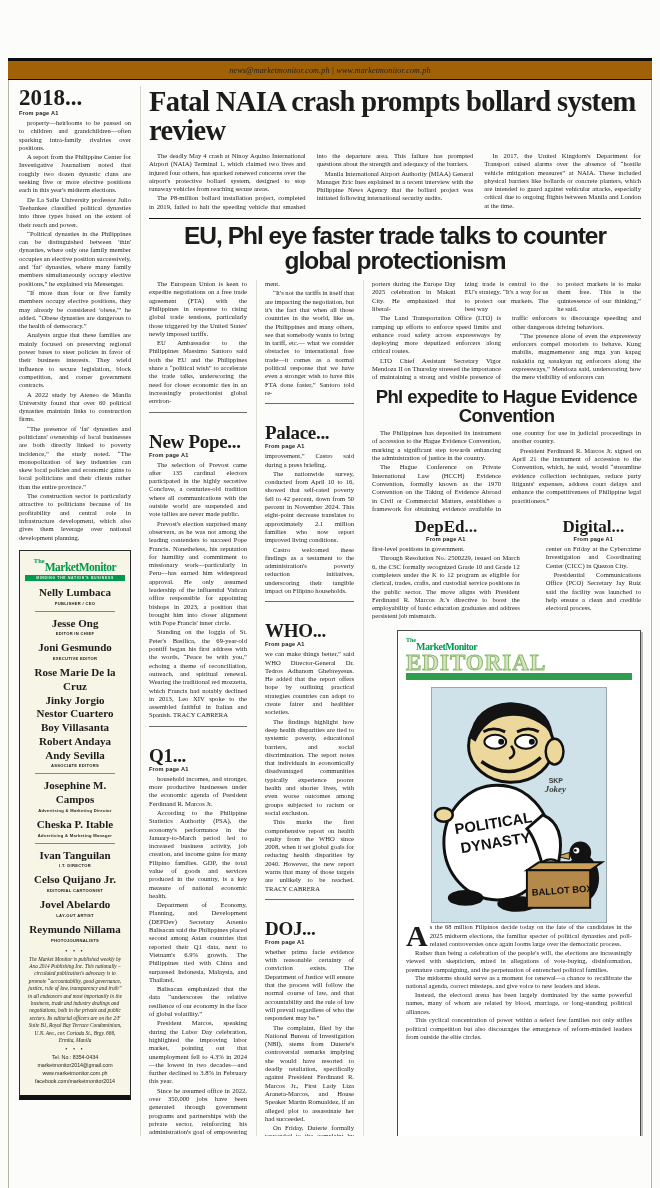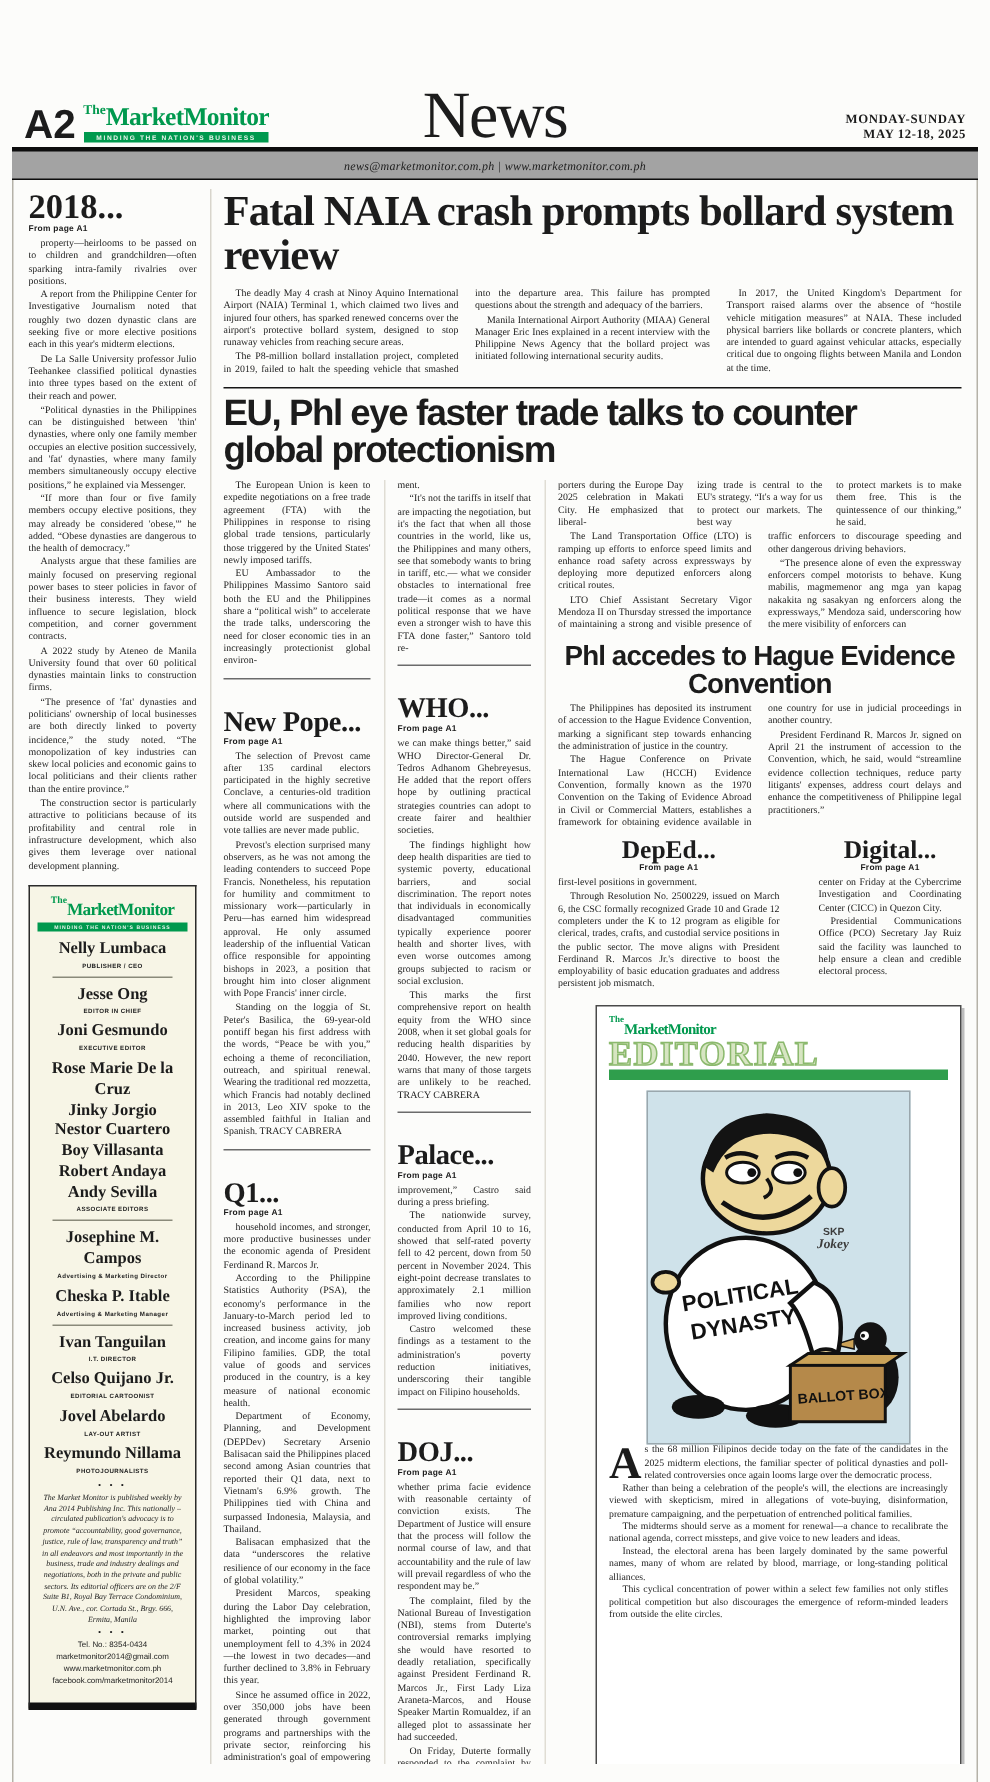--- a/index.html
+++ b/index.html
@@ -14,21 +14,21 @@
   
   .hdr { display:flex; align-items:flex-end; padding:0 8px 3px; position:relative; height:40px; }
   .pageno { font-family:"Liberation Sans",sans-serif; font-weight:bold; font-size:27px; line-height:0.9; }
   .logo { margin-left:5px; }
   .logo-line { line-height:1; white-space:nowrap; }
   .logo-the { color:#00994e; font-weight:bold; font-size:9px; vertical-align:top; }
   .logo-brand { color:#00994e; font-weight:bold; font-size:17px; letter-spacing:-0.5px; font-family:"Liberation Serif",serif; }
   .logo-bar { background:#00994e; color:#eaf6ee; font-family:"Liberation Sans",sans-serif; font-size:4.4px; font-weight:bold; letter-spacing:1.1px; text-align:center; padding:1px 0; margin-top:1px; }
   .section-title { position:absolute; left:0; right:0; text-align:center; font-size:44px; line-height:0.85; font-family:"Liberation Serif",serif; letter-spacing:-1px; }
   .dates { margin-left:auto; text-align:right; font-weight:bold; font-size:8.5px; letter-spacing:0.4px; line-height:1.25; }
-  .contactbar { border-top:3px solid #0d0d0d; border-bottom:1px solid #0d0d0d; background:#a3a3a3; text-align:center; font-style:italic; font-size:8px; padding:5px 0 4px; letter-spacing:0.2px; }
+  .contactbar { border-top:3px solid #0d0d0d; border-bottom:1px solid #0d0d0d; background:#a16207; text-align:center; font-style:italic; font-size:8px; padding:5px 0 4px; letter-spacing:0.2px; }
 
   
   .bodytext p { font-size:6.6px; line-height:1.26; text-align:justify; text-indent:8px; margin:0 0 1px; }
   .frompage { font-family:"Liberation Sans",sans-serif; font-weight:bold; font-size:5.6px; letter-spacing:0.2px; margin:1px 0 3px; }
   .cont-head { font-family:"Liberation Serif",serif; font-weight:bold; font-size:19px; letter-spacing:-0.3px; line-height:1; margin-top:2px; }
   .cont-art { border-top:1px solid #6b6b6b; margin-top:6px; padding-top:17px; }
 
   
   .main { display:flex; gap:9px; padding:6px 8px 0; height:1056px; overflow:hidden; }
   .col-left { width:112px; flex:none; display:flex; flex-direction:column; }
@@ -36,21 +36,21 @@
 
   .a1head { font-weight:bold; font-size:23px; line-height:1; }
 
   
   .naia-head { font-weight:bold; font-size:28.5px; letter-spacing:-0.6px; text-align:left; line-height:1; margin:2px 0 7px; }
   .cols3 { columns:3; column-gap:11px; }
   .cols2 { columns:2; column-gap:11px; }
 
   
   .eu-wrap { border-top:1px solid #161616; margin-top:7px; padding-top:3px; flex:1; display:flex; flex-direction:column; }
-  .eu-head { font-family:"Liberation Sans",sans-serif; font-weight:bold; font-size:24.5px; letter-spacing:-1px; line-height:1; margin:2px 0 7px; }
+  .eu-head { font-family:"Liberation Sans",sans-serif; font-weight:bold; font-size:24.5px; letter-spacing:-1px; text-align:center; line-height:1; margin:2px 0 7px; }
   .columns-row { display:flex; gap:9px; flex:1; min-height:0; }
   .colA, .colB { width:98px; flex:none; }
   .colB { border-left:1px solid #e0ddd4; padding-left:8px; }
   .col-rest { flex:1; display:flex; flex-direction:column; border-left:1px solid #e0ddd4; padding-left:8px; min-width:0; }
   .eu-tail { display:flex; gap:9px; }
   .eu-tail div { flex:1; }
   .eu-tail p { text-indent:0; }
 
   
   .lto-head { font-family:"Liberation Sans",sans-serif; font-weight:bold; font-size:20px; letter-spacing:-0.6px; text-align:center; line-height:1.02; margin:6px 0 5px; }
@@ -88,32 +88,20 @@
   .mh-div { border:0; border-top:1px solid #8a8a7a; margin:4px 10px 5px; }
   .mh-dots { font-size:6px; letter-spacing:2px; margin:2px 0; }
   .mh-about { font-style:italic; font-size:5.3px; line-height:1.4; padding:0 2px; }
   .mh-contact { font-family:"Liberation Sans",sans-serif; font-size:5.3px; line-height:1.5; }
 </style>
 </head>
 <body>
 
 <div class="page">
 
-  <div class="hdr">
-    <div class="pageno">A2</div>
-    <div class="logo">
-      <div class="logo-line"><span class="logo-the">The</span><span class="logo-brand">MarketMonitor</span></div>
-      <div class="logo-bar">MINDING THE NATION'S BUSINESS</div>
-    </div>
-    <div class="section-title">News</div>
-    <div class="dates">
-      <div>MONDAY-SUNDAY</div>
-      <div>MAY 12-18, 2025</div>
-    </div>
-  </div>
   <div class="contactbar">news@marketmonitor.com.ph | www.marketmonitor.com.ph</div>
 
   <div class="frame">
   <div class="main">
 
     <div class="col-left">
       <div>
         <div class="a1head">2018...</div>
         <div class="frompage">From page A1</div>
         <div class="bodytext">
@@ -217,35 +205,35 @@
               </div>
             </div>
           </div>
 
           <div class="colB">
             <div class="bodytext">
               <p style="text-indent:0">ment.</p>
               <p>“It's not the tariffs in itself that are impacting the negotiation, but it's the fact that when all those countries in the world, like us, the Philippines and many others, see that somebody wants to bring in tariff, etc.— what we consider obstacles to international free trade—it comes as a normal political response that we have even a stronger wish to have this FTA done faster,” Santoro told re-</p>
             </div>
             <div class="cont-art">
+              <div class="cont-head">Palace...</div>
+              <div class="frompage">From page A1</div>
+              <div class="bodytext">
+                <p style="text-indent:0">improvement,” Castro said during a press briefing.</p>
+                <p>The nationwide survey, conducted from April 10 to 16, showed that self-rated poverty fell to 42 percent, down from 50 percent in November 2024. This eight-point decrease translates to approximately 2.1 million families who now report improved living conditions.</p>
+                <p>Castro welcomed these findings as a testament to the administration's poverty reduction initiatives, underscoring their tangible impact on Filipino households.</p>
+              </div>
+            </div>
+            <div class="cont-art">
               <div class="cont-head">WHO...</div>
               <div class="frompage">From page A1</div>
               <div class="bodytext">
                 <p style="text-indent:0">we can make things better,” said WHO Director-General Dr. Tedros Adhanom Ghebreyesus. He added that the report offers hope by outlining practical strategies countries can adopt to create fairer and healthier societies.</p>
                 <p>The findings highlight how deep health disparities are tied to systemic poverty, educational barriers, and social discrimination. The report notes that individuals in economically disadvantaged communities typically experience poorer health and shorter lives, with even worse outcomes among groups subjected to racism or social exclusion.</p>
                 <p>This marks the first comprehensive report on health equity from the WHO since 2008, when it set global goals for reducing health disparities by 2040. However, the new report warns that many of those targets are unlikely to be reached. TRACY CABRERA</p>
-              </div>
-            </div>
-            <div class="cont-art">
-              <div class="cont-head">Palace...</div>
-              <div class="frompage">From page A1</div>
-              <div class="bodytext">
-                <p style="text-indent:0">improvement,” Castro said during a press briefing.</p>
-                <p>The nationwide survey, conducted from April 10 to 16, showed that self-rated poverty fell to 42 percent, down from 50 percent in November 2024. This eight-point decrease translates to approximately 2.1 million families who now report improved living conditions.</p>
-                <p>Castro welcomed these findings as a testament to the administration's poverty reduction initiatives, underscoring their tangible impact on Filipino households.</p>
               </div>
             </div>
             <div class="cont-art">
               <div class="cont-head">DOJ...</div>
               <div class="frompage">From page A1</div>
               <div class="bodytext">
                 <p style="text-indent:0">whether prima facie evidence with reasonable certainty of conviction exists. The Department of Justice will ensure that the process will follow the normal course of law, and that accountability and the rule of law will prevail regardless of who the respondent may be.”</p>
                 <p>The complaint, filed by the National Bureau of Investigation (NBI), stems from Duterte's controversial remarks implying she would have resorted to deadly retaliation, specifically against President Ferdinand R. Marcos Jr., First Lady Liza Araneta-Marcos, and House Speaker Martin Romualdez, if an alleged plot to assassinate her had succeeded.</p>
                 <p>On Friday, Duterte formally responded to the complaint by submitting her counter-affidavit.</p>
                 <p>“Nag-file lang ang ating VP ng kanyang counter-affidavit laban doon sa complaint na inihain ng NBI. We will not discuss our defense, we do not want to preempt, out of due respect na rin para ma-appreciate na walang outside influence ng mga prosecutor,” said Michael Pou, counsel for the Vice President.</p>
@@ -268,21 +256,21 @@
 
             <div>
               <div class="bodytext cols2">
                 <p>The Land Transportation Office (LTO) is ramping up efforts to enforce speed limits and enhance road safety across expressways by deploying more deputized enforcers along critical routes.</p>
                 <p>LTO Chief Assistant Secretary Vigor Mendoza II on Thursday stressed the importance of maintaining a strong and visible presence of traffic enforcers to discourage speeding and other dangerous driving behaviors.</p>
                 <p>“The presence alone of even the expressway enforcers compel motorists to behave. Kung mabilis, magmemenor ang mga yan kapag nakakita ng sasakyan ng enforcers along the expressways,” Mendoza said, underscoring how the mere visibility of enforcers can</p>
               </div>
             </div>
 
             <div>
-              <div class="hague-head">Phl accedes to Hague Evidence Convention</div>
+              <div class="hague-head">Phl expedite to Hague Evidence Convention</div>
               <div class="bodytext cols2">
                 <p>The Philippines has deposited its instrument of accession to the Hague Evidence Convention, marking a significant step towards enhancing the administration of justice in the country.</p>
                 <p>The Hague Conference on Private International Law (HCCH) Evidence Convention, formally known as the 1970 Convention on the Taking of Evidence Abroad in Civil or Commercial Matters, establishes a framework for obtaining evidence available in one country for use in judicial proceedings in another country.</p>
                 <p>President Ferdinand R. Marcos Jr. signed on April 21 the instrument of accession to the Convention, which, he said, would “streamline evidence collection techniques, reduce party litigants' expenses, address court delays and enhance the competitiveness of Philippine legal practitioners.”</p>
               </div>
             </div>
 
             <div class="dd-row">
               <div class="dd-col-wide">
                 <div class="dd-head">DepEd...</div>

